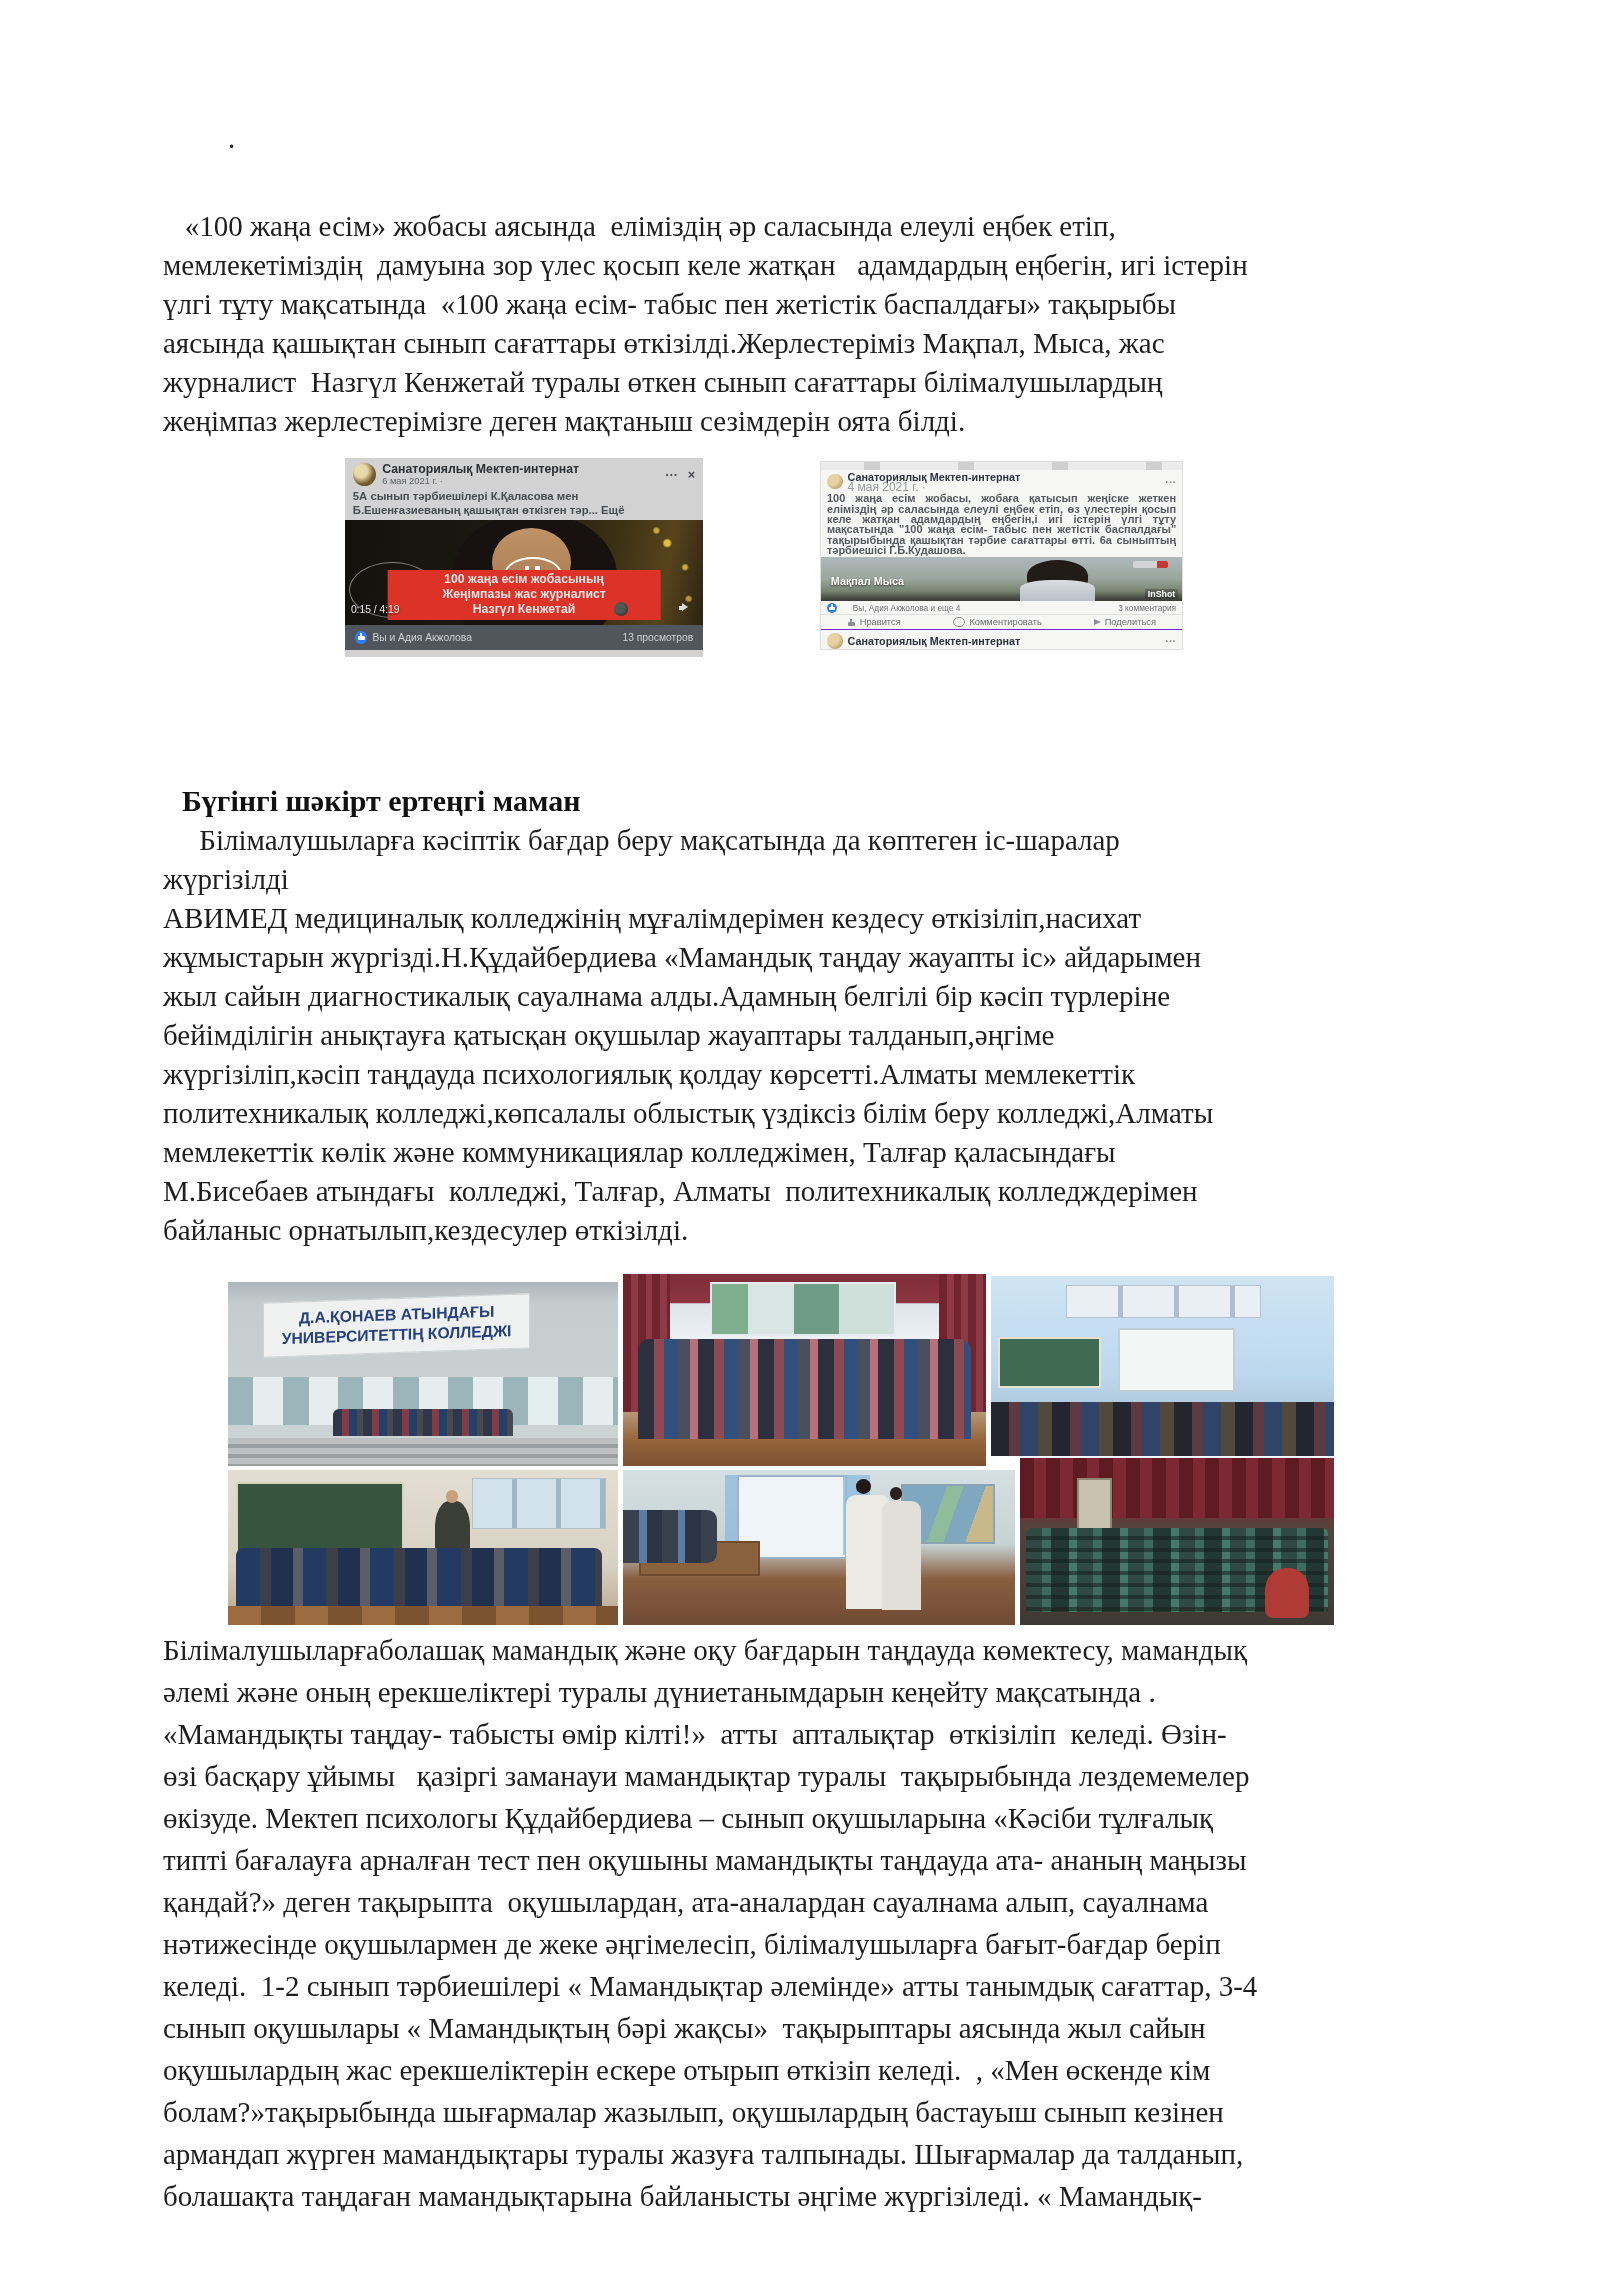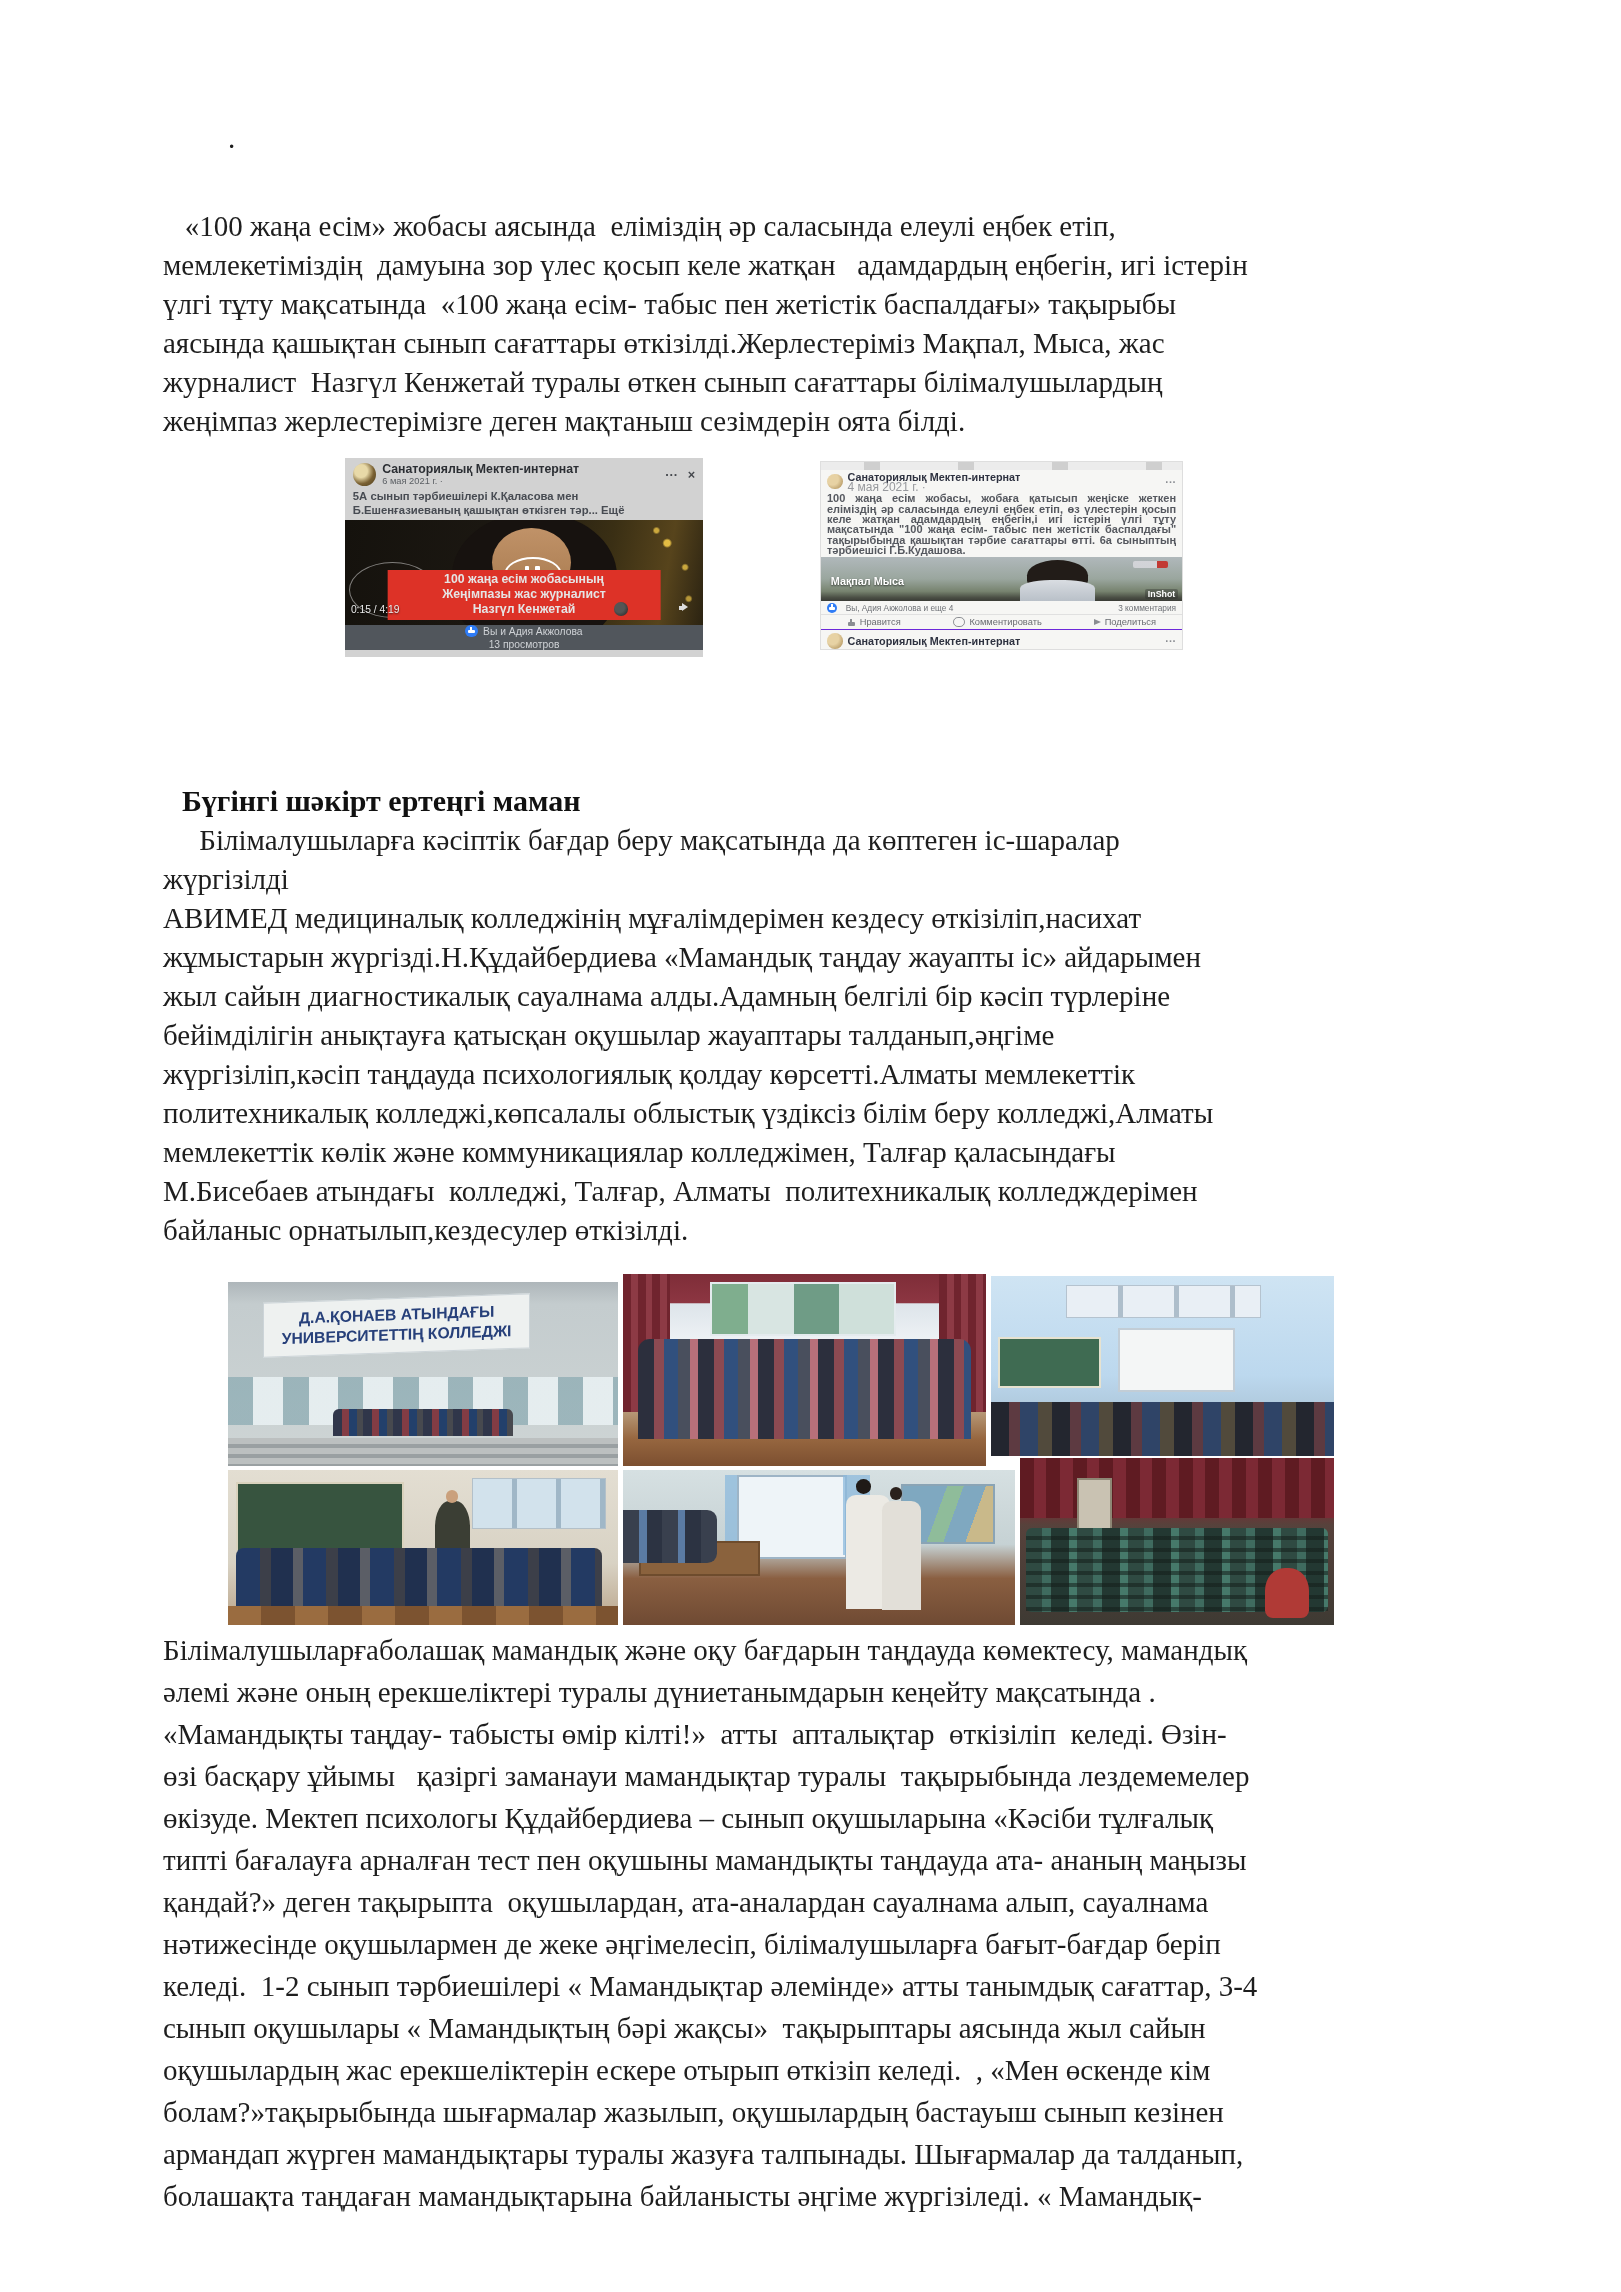--- a/index.html
+++ b/index.html
@@ -43,21 +43,21 @@
         line-height:15px;text-align:center;padding:2px 3.9px 2.9px 3.9px;}
   .emoji-dot{position:absolute;right:21%;bottom:8.8px;width:13.7px;height:13.7px;border-radius:50%;
         background:radial-gradient(circle at 40% 40%,#555 0 40%,#222 100%);}
   .p1-time{position:absolute;left:5.9px;bottom:9.8px;color:#ececec;font-size:10.3px;
         text-shadow:0 1px 2px rgba(0,0,0,.7);}
   .speaker{position:absolute;right:11.8px;bottom:11.8px;width:11.8px;height:9.8px;}
   .speaker::before{content:"";position:absolute;left:0;top:2.9px;width:3.9px;height:3.9px;background:#ddd;}
   .speaker::after{content:"";position:absolute;left:2.9px;top:0;width:0;height:0;
         border-top:4.9px solid transparent;border-bottom:4.9px solid transparent;border-left:6.9px solid #ddd;}
   .p1-footer{height:25.5px;background:#51565c;display:flex;align-items:center;
-        justify-content:space-between;padding:0 9.8px;font-size:10.3px;color:#cfd2d6;flex-direction:column;}
+        justify-content:space-between;padding:0 9.8px;font-size:10.3px;color:#cfd2d6;}
   .p1-likes{display:flex;align-items:center;gap:4.9px;}
   .like-badge{width:12.7px;height:12.7px;border-radius:50%;background:#2f7cf6;position:relative;flex:none;}
   .like-badge::after{content:"";position:absolute;left:2.9px;top:4.9px;width:6.9px;height:3.9px;
         background:#fff;border-radius:1px;}
   .like-badge::before{content:"";position:absolute;left:4.9px;top:2px;width:2px;height:3.9px;background:#fff;}
 
   
   .post2{left:820px;top:461px;width:361px;height:187px;background:#f6f6f4;
          border:1px solid #dedede;font-family:"Liberation Sans",sans-serif;overflow:hidden;}
   .crop-strip{height:7.8px;background:repeating-linear-gradient(90deg,#ececec 0 43px,#cfcfcf 43px 59px,#ececec 59px 94px);}
@@ -76,21 +76,21 @@
   .p2-person-scarf{position:absolute;right:24%;top:52%;width:21%;height:48%;
         background:linear-gradient(180deg,#d9dde2 0%,#b9c0c8 100%);border-radius:40% 40% 0 0;}
   .p2-caption{position:absolute;left:9.8px;bottom:13.7px;color:#fff;font-weight:bold;font-size:10.8px;
         text-shadow:0 1px 2px rgba(0,0,0,.65);}
   .p2-watermark{position:absolute;right:3.9px;bottom:2px;font-size:8.8px;font-weight:bold;color:#fff;
         background:rgba(40,40,40,.35);padding:0 2.9px;border-radius:2px;}
   .channel-logo{position:absolute;right:4%;top:8%;width:35px;height:7.8px;border-radius:2px;
         background:linear-gradient(90deg,rgba(220,220,225,.8) 0 70%,#c23a34 70% 100%);}
   .p2-likesrow{display:flex;align-items:center;justify-content:space-between;
         padding:2px 5.9px 1px 5.9px;font-size:8.3px;color:#6f7277;}
-  .p2-likesleft{display:flex;align-items:center;gap:9px;}
+  .p2-likesleft{display:flex;align-items:center;gap:16px;}
   .like-badge.sm{width:9.8px;height:9.8px;}
   .like-badge.sm::after{left:2px;top:3.9px;width:5.9px;height:2.9px;}
   .like-badge.sm::before{left:3.9px;top:1px;width:2px;height:2.9px;}
   .p2-actions{display:flex;justify-content:space-around;align-items:center;
         border-top:1px solid #e0e0e0;border-bottom:1px solid #6d28d9;
         padding:2px 0;font-size:9.3px;color:#696c71;}
   .p2-action{display:flex;align-items:center;gap:3.9px;}
   .thumb-icon{width:8.8px;height:8.8px;position:relative;}
   .thumb-icon::after{content:"";position:absolute;left:1px;top:3.9px;width:6.9px;height:3.9px;
         background:#8a8d92;border-radius:1px;}

